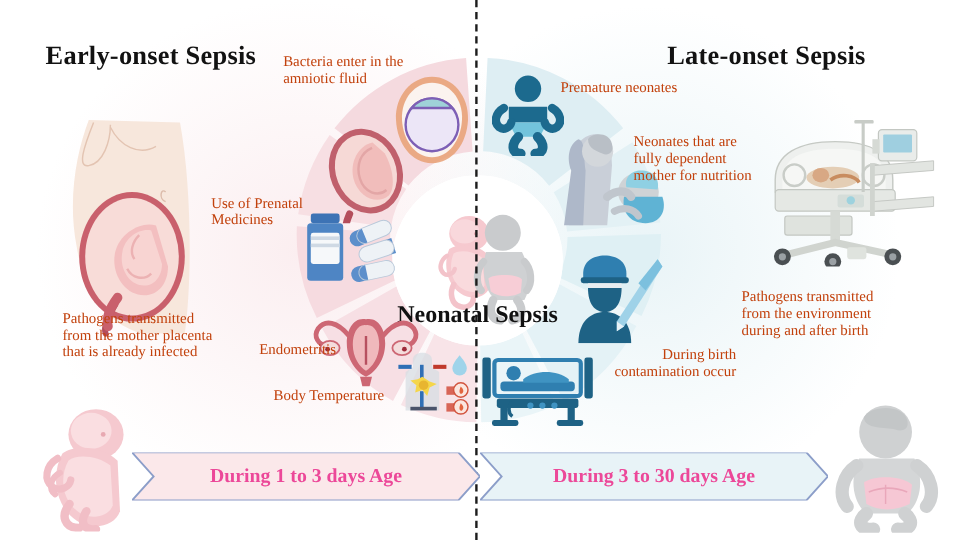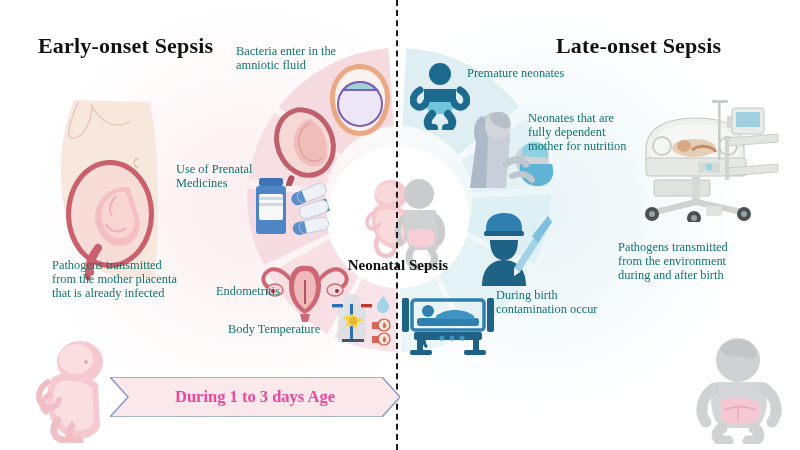--- a/index.html
+++ b/index.html
@@ -61,32 +61,32 @@
     border-radius: 50%;
     background: #ffffff;
   }
   #hub-label {
     position: absolute;
     left: 0; right: 0;
     bottom: 14px;
     text-align: center;
     font-family: "Liberation Serif", "DejaVu Serif", serif;
     font-weight: bold;
-    font-size: 15px;
+    font-size: 20px;
     color: #111;
     white-space: nowrap;
   }
 
   
   .cap {
     position: absolute;
     font-family: "Liberation Serif", "DejaVu Serif", serif;
     font-size: 12.4px;
     line-height: 14.2px;
-    color: #0f766e;
+    color: #c2410c;
     white-space: pre-line;
   }
 
   
   .chev {
     position: absolute;
     height: 40px;
     display: flex;
     align-items: center;
     justify-content: center;
@@ -433,24 +433,30 @@
   <div class="cap" style="left:216px; top:284px;">Endometritis</div>
   <div class="cap" style="left:228px; top:322px;">Body Temperature</div>
 
   <div class="cap" style="left:467px; top:66px;">Premature neonates</div>
   <div class="cap" style="left:528px; top:111px;">Neonates that are
 fully dependent
 mother for nutrition</div>
   <div class="cap" style="left:618px; top:240px;">Pathogens transmitted
 from the environment
 during and after birth</div>
-  <div class="cap" style="left:496px; top:288px;">During birth
+  <div class="cap" style="left:512px; top:288px;text-align:right;">During birth
 contamination occur</div>
 
   <div class="chev" id="chev-early">
     <svg width="290" height="40" viewBox="0 0 290 40" preserveAspectRatio="none">
       <polygon points="0,0 272,0 290,20 272,40 0,40 18,20" fill="#fbe8ea" stroke="#8c9ec9" stroke-width="1.6"></polygon>
     </svg>
     <span>During 1 to 3 days Age</span>
   </div>
 
+  <div class="chev" id="chev-late">
+    <svg width="290" height="40" viewBox="0 0 290 40" preserveAspectRatio="none">
+      <polygon points="0,0 272,0 290,20 272,40 0,40 18,20" fill="#e8f3f7" stroke="#8c9ec9" stroke-width="1.6"></polygon>
+    </svg>
+    <span>During 3 to 30 days Age</span>
+  </div>
 
 </div>
 
 </body></html>

